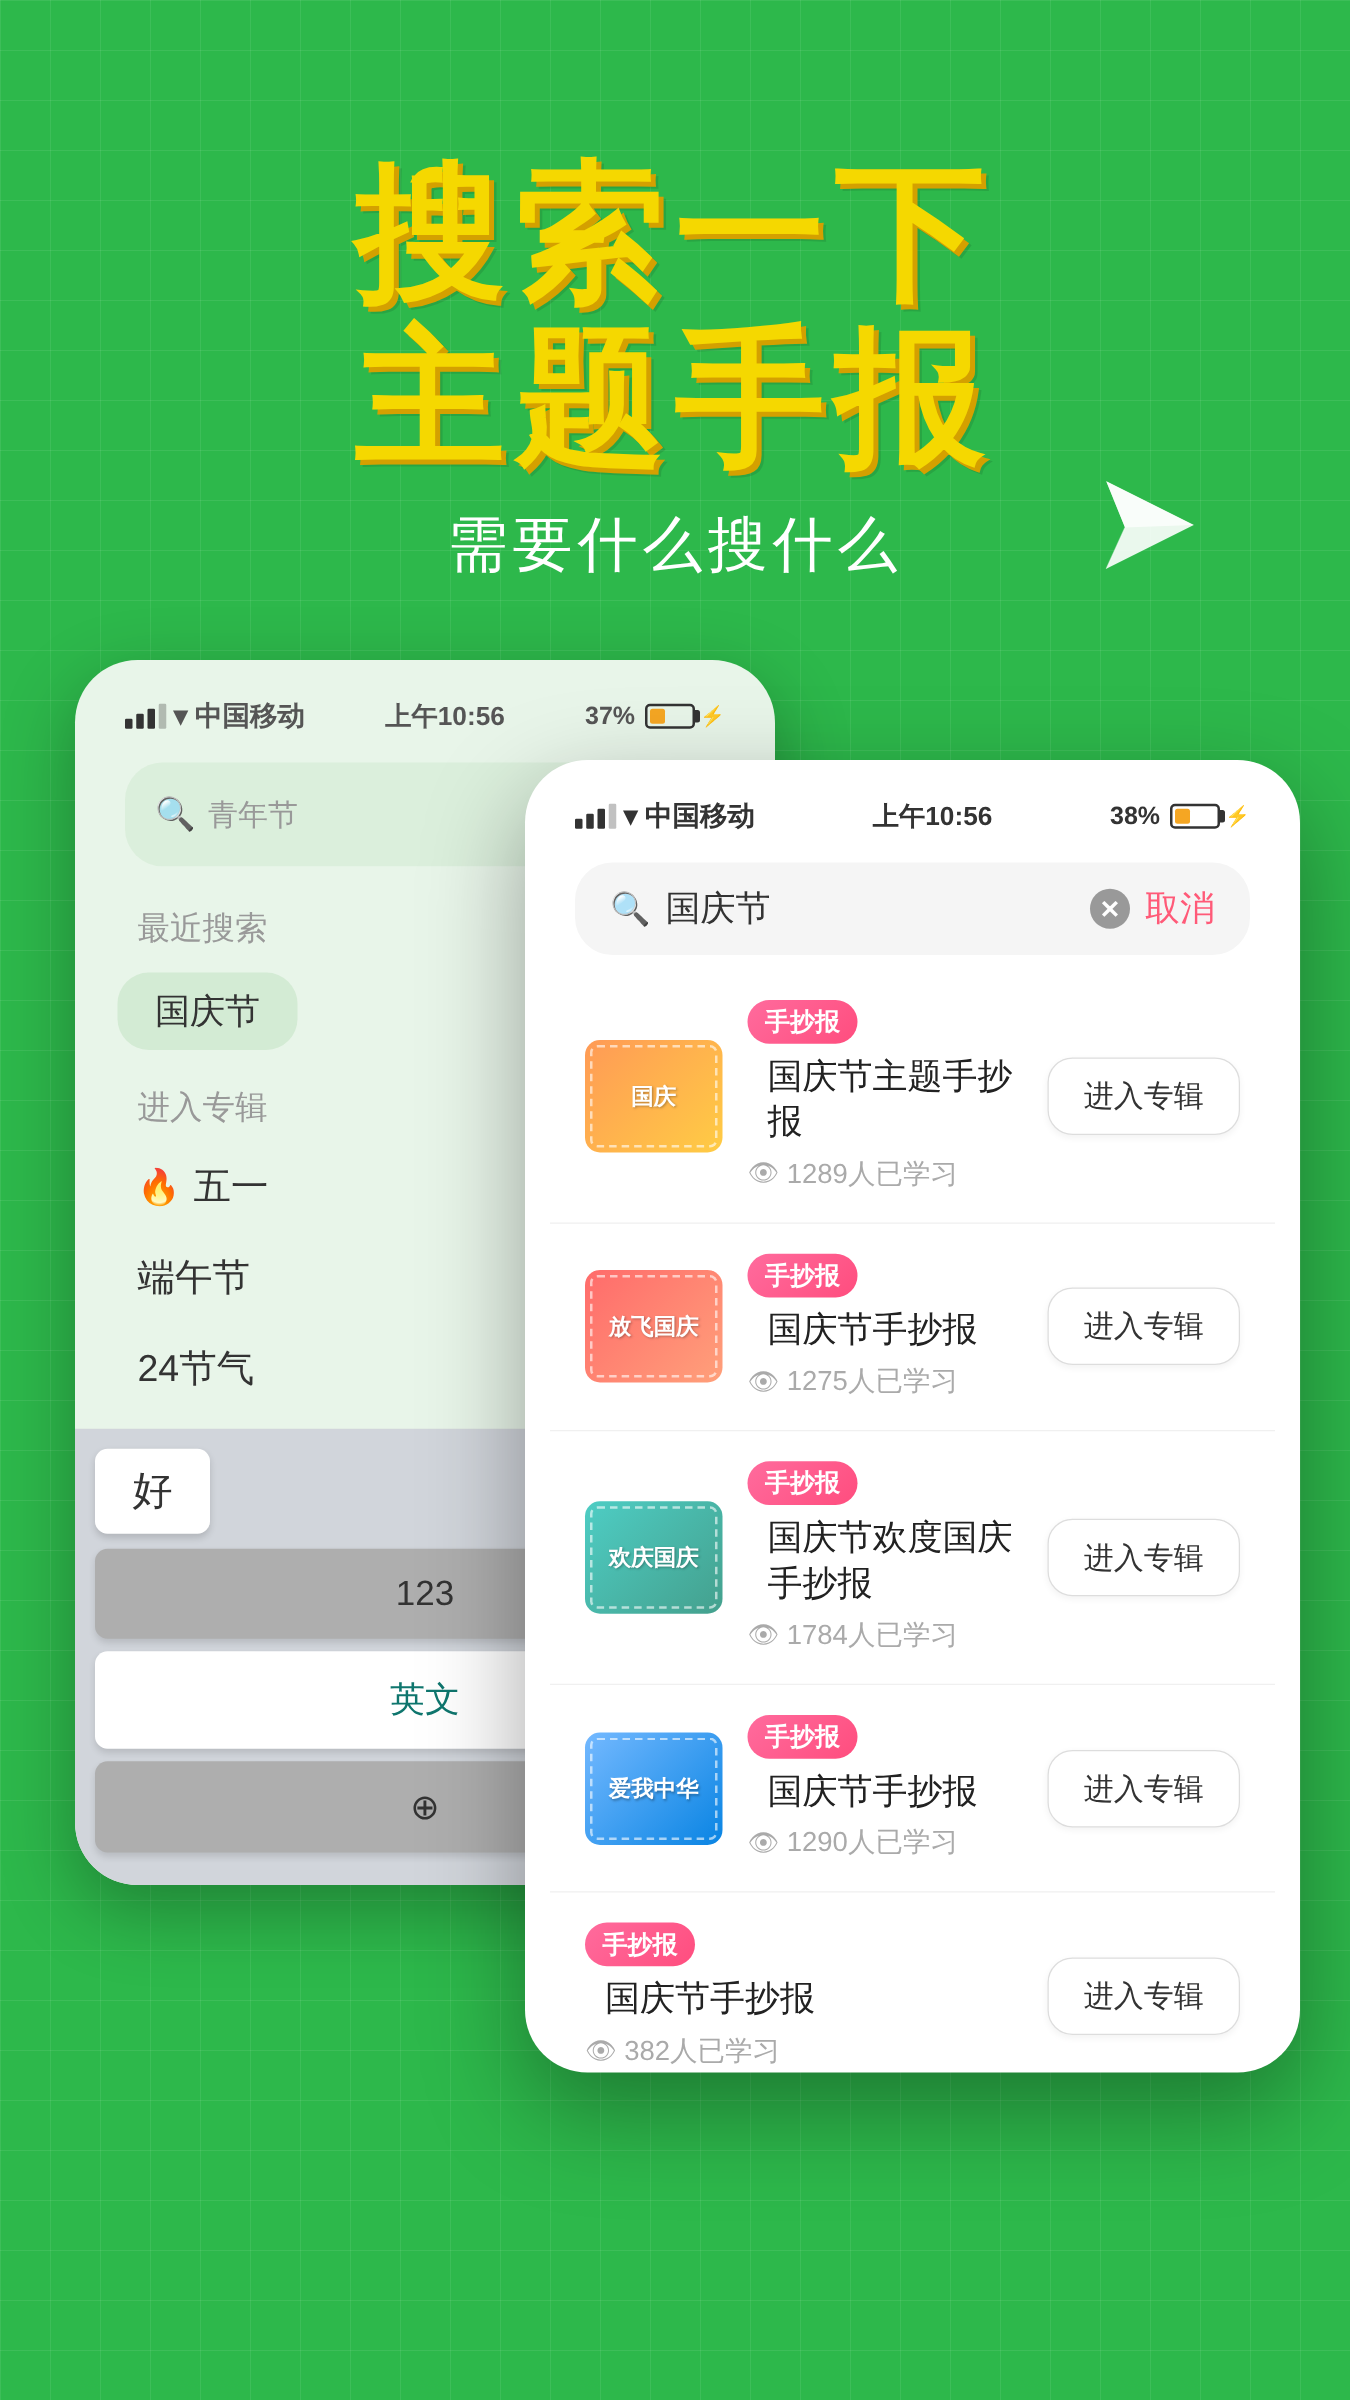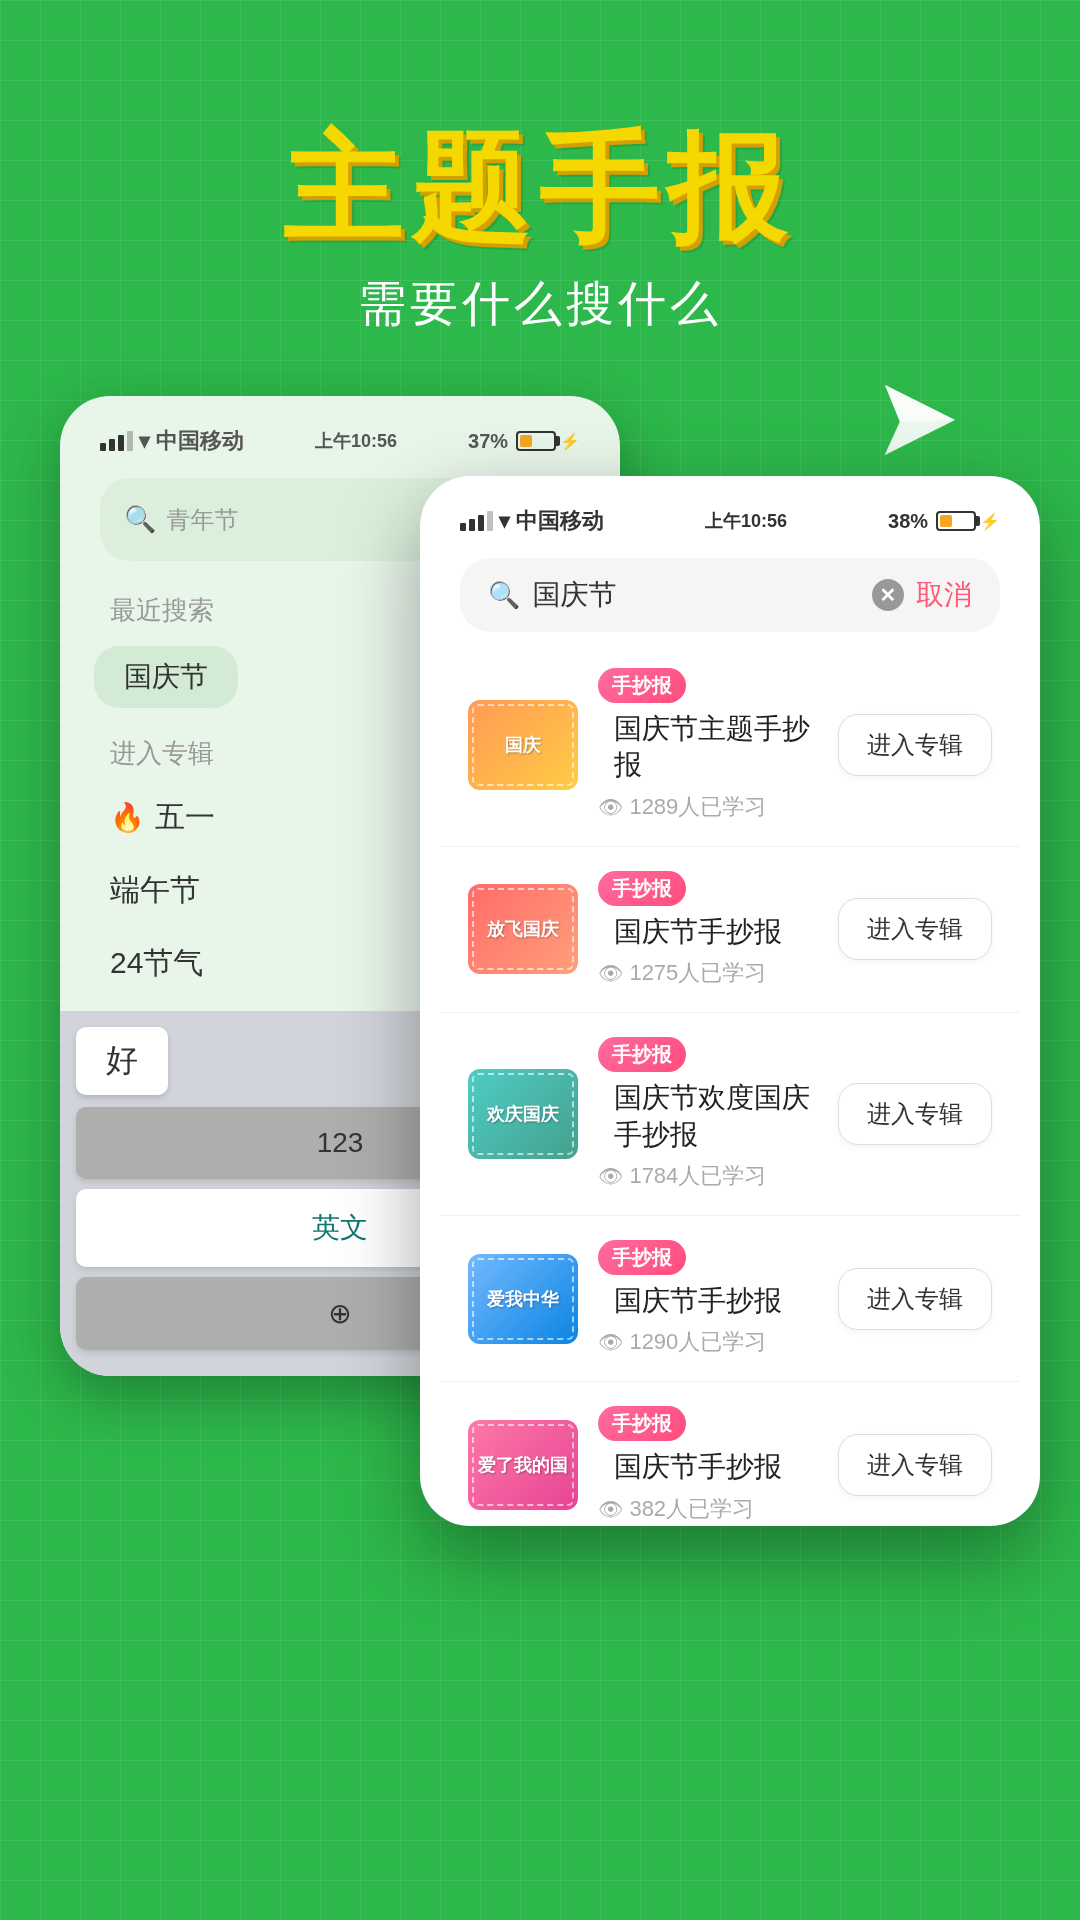--- a/index.html
+++ b/index.html
@@ -105,21 +105,21 @@
       align-items: center;
       padding: 10px 20px;
       font-size: 22px;
       font-weight: 600;
       color: #333;
     }
 
     .status-bar.light { color: #555; }
 
     .status-left { display: flex; align-items: center; gap: 6px; }
-    .status-center { font-size: 18px; font-weight: 600; }
+    .status-center { font-size: 21px; font-weight: 600; }
     .status-right { display: flex; align-items: center; gap: 8px; font-size: 20px; }
 
     
     .signal-bars {
       display: flex; align-items: flex-end; gap: 3px;
     }
     .signal-bars span {
       background: #333;
       width: 6px;
       border-radius: 1px;
@@ -382,20 +382,21 @@
       border: 2px dashed rgba(255,255,255,0.6);
       border-radius: 6px;
     }
   </style>
 </head>
 <body>
 
 <div class="bg-grid"></div>
 
 <div class="hero">
+  <span class="hero-title-main">搜索一下</span>
   <span class="hero-title-main">主题手报</span>
   <div class="hero-subtitle">需要什么搜什么</div>
 </div>
 
 <div class="paper-plane">
   <svg viewBox="0 0 80 80" fill="none">
     <polygon points="5,5 75,40 5,75 20,42 " fill="white" opacity="0.9"></polygon>
     <polygon points="5,5 75,40 20,42" fill="rgba(255,255,255,0.7)"></polygon>
     <line x1="20" y1="42" x2="5" y2="75" stroke="rgba(255,255,255,0.5)" stroke-width="1"></line>
   </svg>
@@ -554,26 +555,20 @@
             </div>
     </div>
     <div class="result-info">
       <div class="tag-badge">手抄报</div>
       <div class="result-title">国庆节手抄报</div>
       <div class="result-meta"><span class="eye-icon">👁</span>1290人已学习</div>
     </div>
     <button class="enter-btn">进入专辑</button>
   </div>
         <div class="result-item">
-    <div class="result-thumb thumb-5">
-      <div class="thumb-inner">
-              <div class="thumb-border"></div>
-              <div class="thumb-text">爱了我的国</div>
-            </div>
-    </div>
     <div class="result-info">
       <div class="tag-badge">手抄报</div>
       <div class="result-title">国庆节手抄报</div>
       <div class="result-meta"><span class="eye-icon">👁</span>382人已学习</div>
     </div>
     <button class="enter-btn">进入专辑</button>
   </div>
       </div>
   </div>
 

